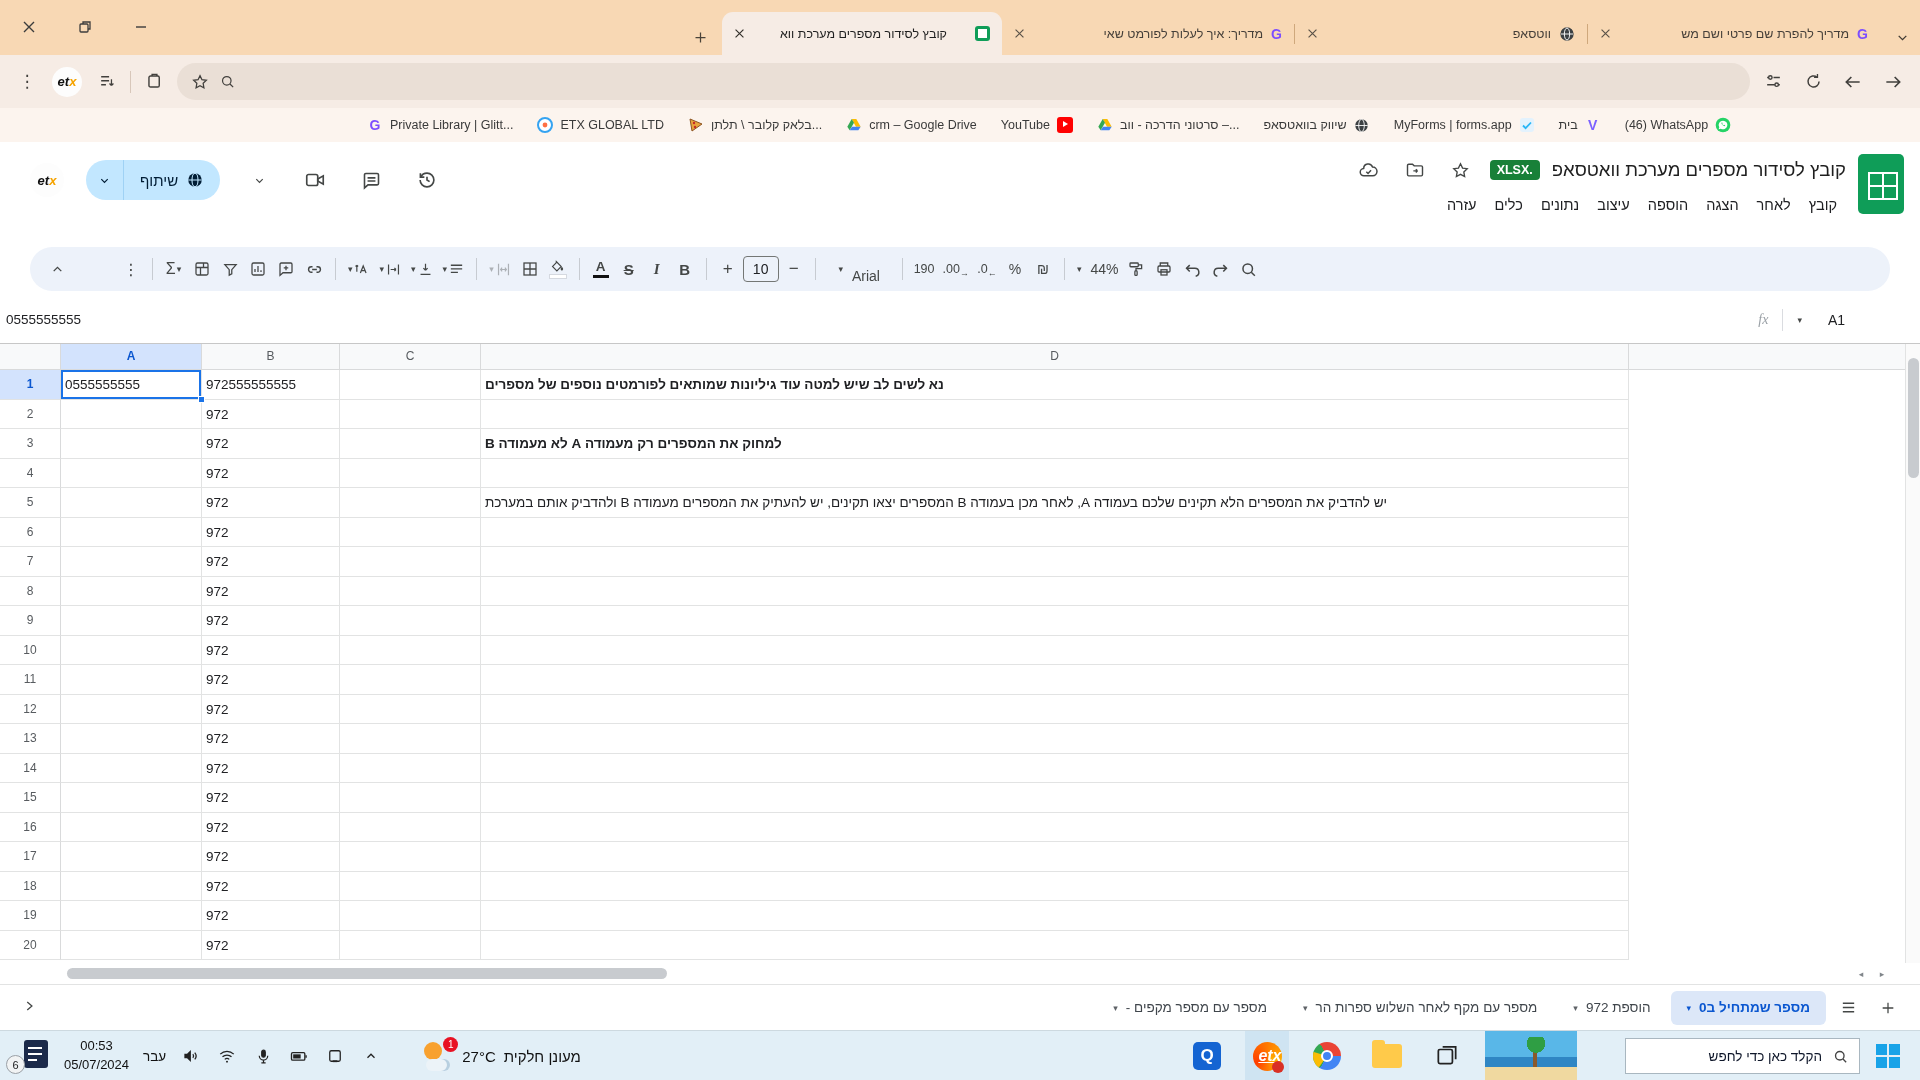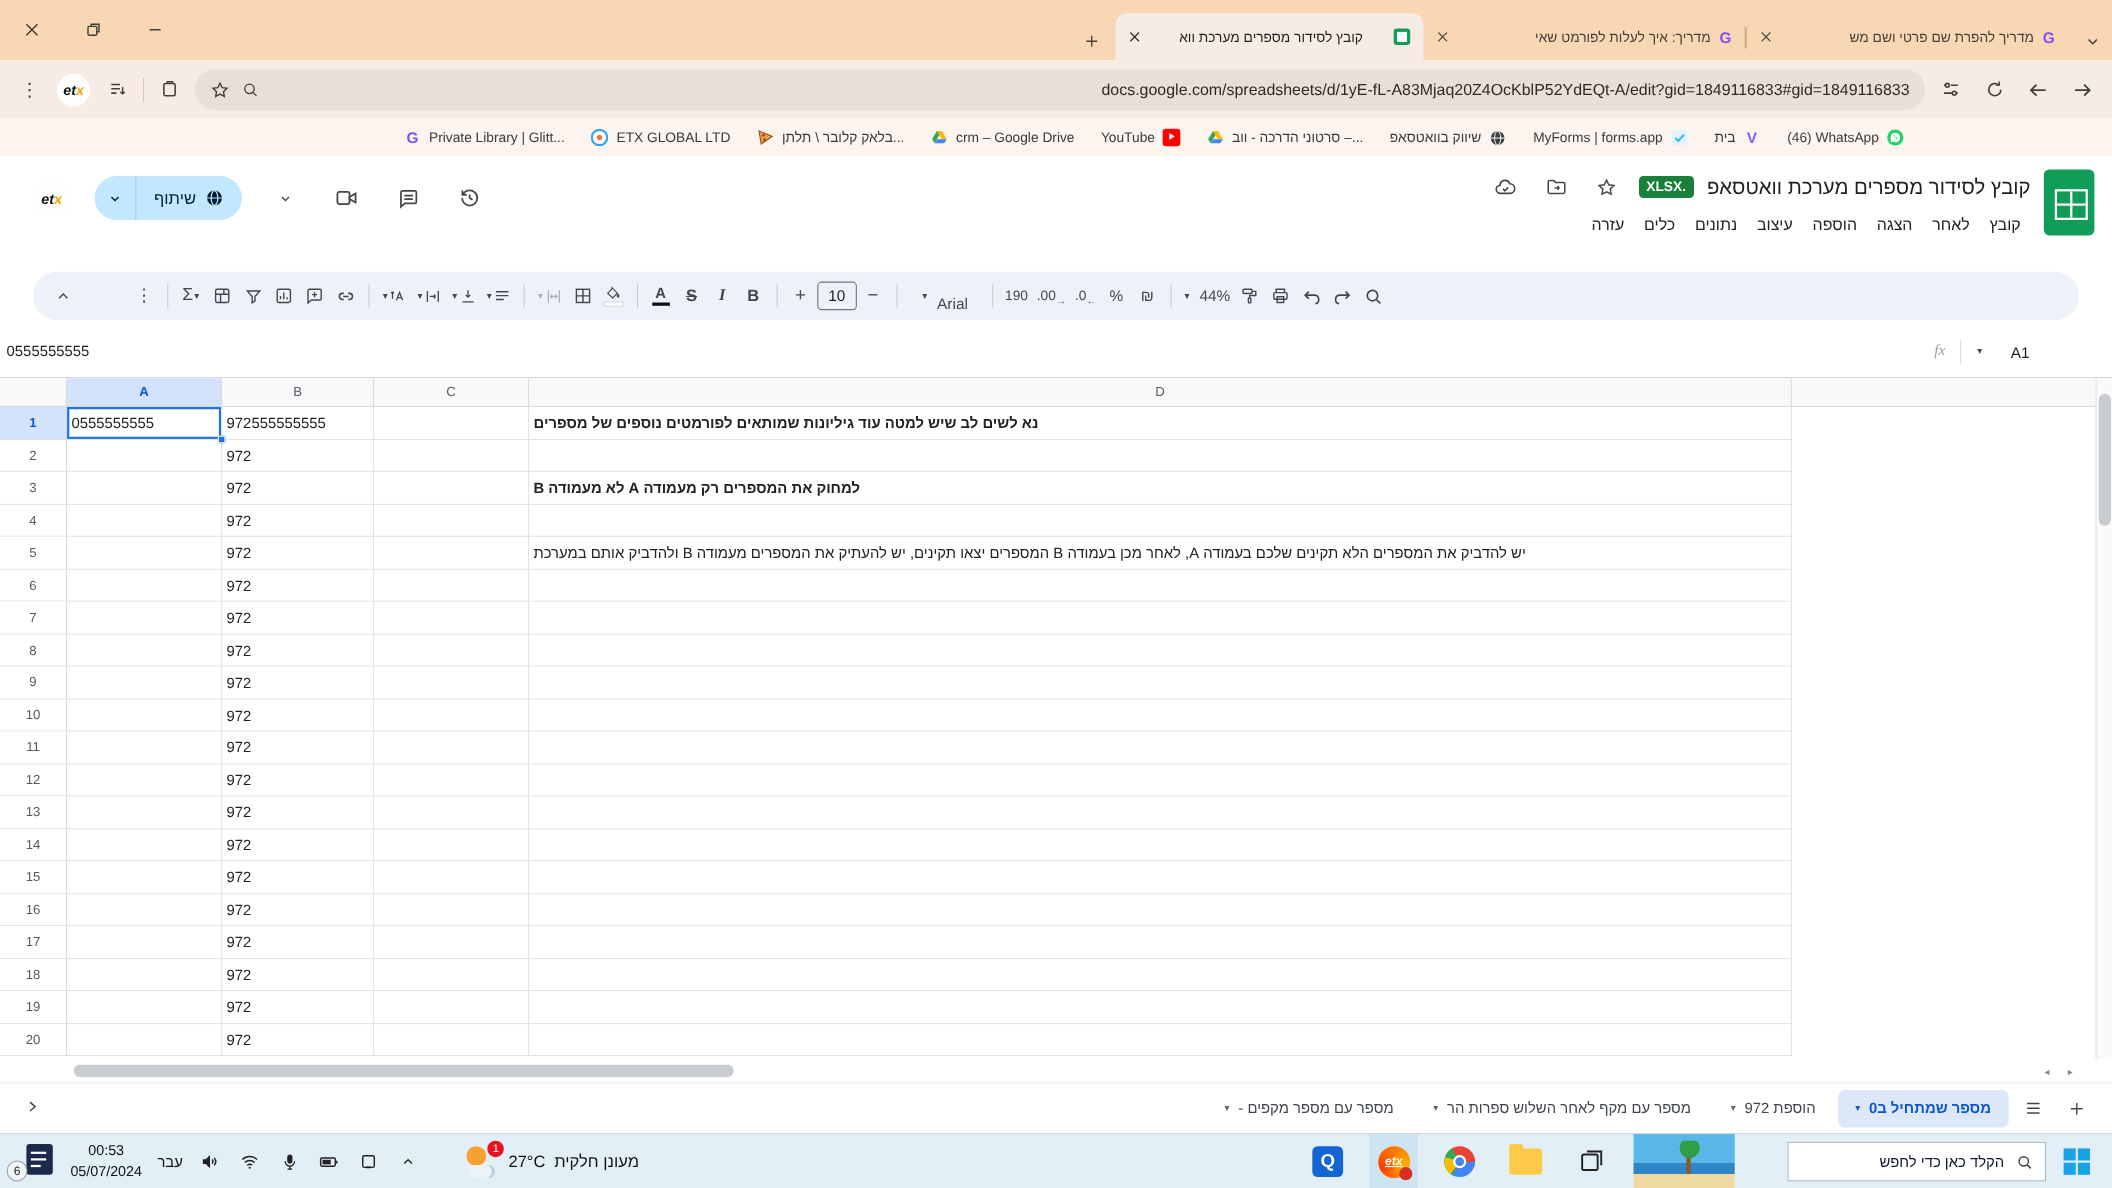--- a/index.html
+++ b/index.html
@@ -132,21 +132,21 @@
   #wicon { position:relative; width:32px; height:30px; }
   .sun { position:absolute; left:2px; top:1px; width:18px; height:18px; border-radius:50%; background:#f8a12f; }
   .cloudshape { position:absolute; left:4px; bottom:0; width:24px; height:12px; background:#ecf3f8; border-radius:8px; box-shadow:-3px 0 0 #b8cfe0 inset; }
   .wbadge { position:absolute; right:-4px; top:-4px; width:15px; height:15px; border-radius:50%; background:#e81224; color:#fff; font-size:10px; display:flex; align-items:center; justify-content:center; }
   #wtemp { font-size:15px; color:#111; }
   #wcond { font-size:15px; color:#111; }
   #apps { position:absolute; left:1185px; top:0; height:50px; display:flex; align-items:center; gap:16px; }
   .appic { width:44px; height:50px; display:flex; align-items:center; justify-content:center; position:relative; }
   .appic.hl { background:#cfe4f2; }
   .qapp { width:28px; height:28px; background:#1464d2; border-radius:5px; color:#fff; font-weight:bold; font-size:17px; display:flex; align-items:center; justify-content:center; }
-  .orangeapp { width:29px; height:29px; border-radius:50%; background:conic-gradient(#ff7a00,#ffb300,#ff3d00,#ff7a00); display:flex; align-items:center; justify-content:center; color:#fff; font-size:11px; font-weight:bold; font-style:italic;text-decoration:underline; }
+  .orangeapp { width:29px; height:29px; border-radius:50%; background:conic-gradient(#ff7a00,#ffb300,#ff3d00,#ff7a00); display:flex; align-items:center; justify-content:flex-end; color:#fff; font-size:16px; font-weight:bold; font-style:italic;text-decoration:underline; }
   .orangeapp i { font-style:italic; color:#fff; }
   .appbadge { position:absolute; right:5px; bottom:8px; width:12px; height:12px; border-radius:50%; background:#d93025; color:#fff; font-size:8px; display:flex; align-items:center; justify-content:center; }
   .chrome { width:28px; height:28px; border-radius:50%;
             background:conic-gradient(from -30deg,#ea4335 0 120deg,#4285f4 120deg 240deg,#34a853 240deg 360deg); position:relative; }
   .chrome::before { content:""; position:absolute; inset:0; background:conic-gradient(#fcc934 0 33%,transparent 0); border-radius:50%; clip-path:polygon(0 0,60% 0,50% 50%,0 100%); background:#fbbc04; clip-path:polygon(0 35%,50% 50%,14% 100%,0 100%); }
   .chrome::after { content:""; position:absolute; left:8px; top:8px; width:12px; height:12px; background:#4285f4; border:2.5px solid #fff; border-radius:50%; box-sizing:border-box; }
   .folder { position:relative; width:30px; height:24px; }
   .folder::before { content:""; position:absolute; inset:0; background:#ffca4a; border-radius:3px; }
   .folder::after { content:""; position:absolute; left:0; top:-4px; width:13px; height:8px; background:#ffca4a; border-radius:3px 3px 0 0; }
   .beach { width:92px; height:50px; background:linear-gradient(#59b7e8 0 52%,#2f86c4 52% 72%,#f0d9a0 72% 100%); position:relative; overflow:hidden; }
@@ -187,20 +187,35 @@
     <div class="tab">
       <span class="ico favtxt">G</span>
       <span class="title">מדריך להפרת שם פרטי ושם מש</span>
       <span class="ico">
           <svg width="11" height="11" viewBox="0 0 14 14">
             <path d="M2 2l10 10M12 2L2 12" stroke="#5a5248" stroke-width="1.5"></path>
           </svg>
         </span>
     </div>
     <div class="tabsep"></div>
+    <div class="tab">
+      <span class="ico">
+        <svg width="16" height="16" viewBox="0 0 24 24" fill="none" stroke="#3c4043" stroke-width="2">
+            <circle cx="12" cy="12" r="9" fill="#3c4043"></circle>
+            <ellipse cx="12" cy="12" rx="4" ry="9" stroke="#fff" stroke-width="1.4"></ellipse>
+            <path d="M3 12h18" stroke="#fff" stroke-width="1.4"></path>
+          </svg>
+      </span>
+      <span class="title">ווטסאפ</span>
+      <span class="ico">
+          <svg width="11" height="11" viewBox="0 0 14 14">
+            <path d="M2 2l10 10M12 2L2 12" stroke="#5a5248" stroke-width="1.5"></path>
+          </svg>
+        </span>
+    </div>
     <div class="tabsep"></div>
     <div class="tab">
       <span class="ico favtxt">G</span>
       <span class="title">מדריך: איך לעלות לפורמט שאי</span>
       <span class="ico">
           <svg width="11" height="11" viewBox="0 0 14 14">
             <path d="M2 2l10 10M12 2L2 12" stroke="#5a5248" stroke-width="1.5"></path>
           </svg>
         </span>
     </div>
@@ -247,21 +262,20 @@
       <svg width="18" height="18" viewBox="0 0 24 24" fill="none" stroke="#42403d" stroke-width="1.7">
           <path d="M12 3.5l2.6 5.4 5.9.8-4.3 4.1 1 5.8L12 16.8 6.8 19.6l1-5.8-4.3-4.1 5.9-.8z"></path>
         </svg>
     </span>
     <span class="ico">
       <svg width="17" height="17" viewBox="0 0 24 24" fill="none" stroke="#42403d" stroke-width="1.7">
           <circle cx="11" cy="11" r="6"></circle>
           <path d="M15.5 15.5L20 20"></path>
         </svg>
     </span>
-    <span class="url">docs.google.com/spreadsheets/d/1yE-fL-A83Mjaq20Z4OcKblP52YdEQt-A/edit?gid=1849116833#gid=1849116833</span>
   </div>
   <div class="cbtn">
     <svg width="19" height="19" viewBox="0 0 24 24" fill="none" stroke="#42403d" stroke-width="1.8">
         <circle cx="8" cy="7" r="2.2"></circle>
         <path d="M12 7h8M4 7h1.8"></path>
         <circle cx="16" cy="16" r="2.2"></circle>
         <path d="M4 16h9.8M20 16h-1.8"></path>
       </svg>
   </div>
   <div class="cbtn">

